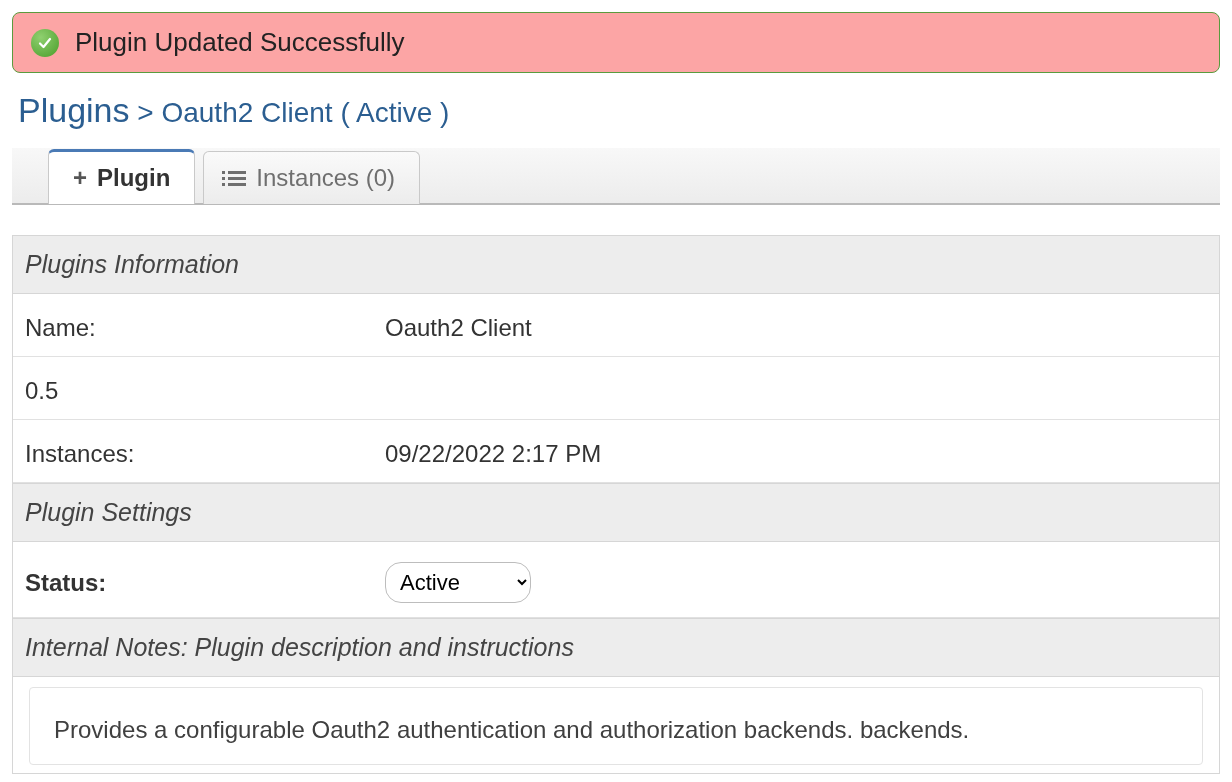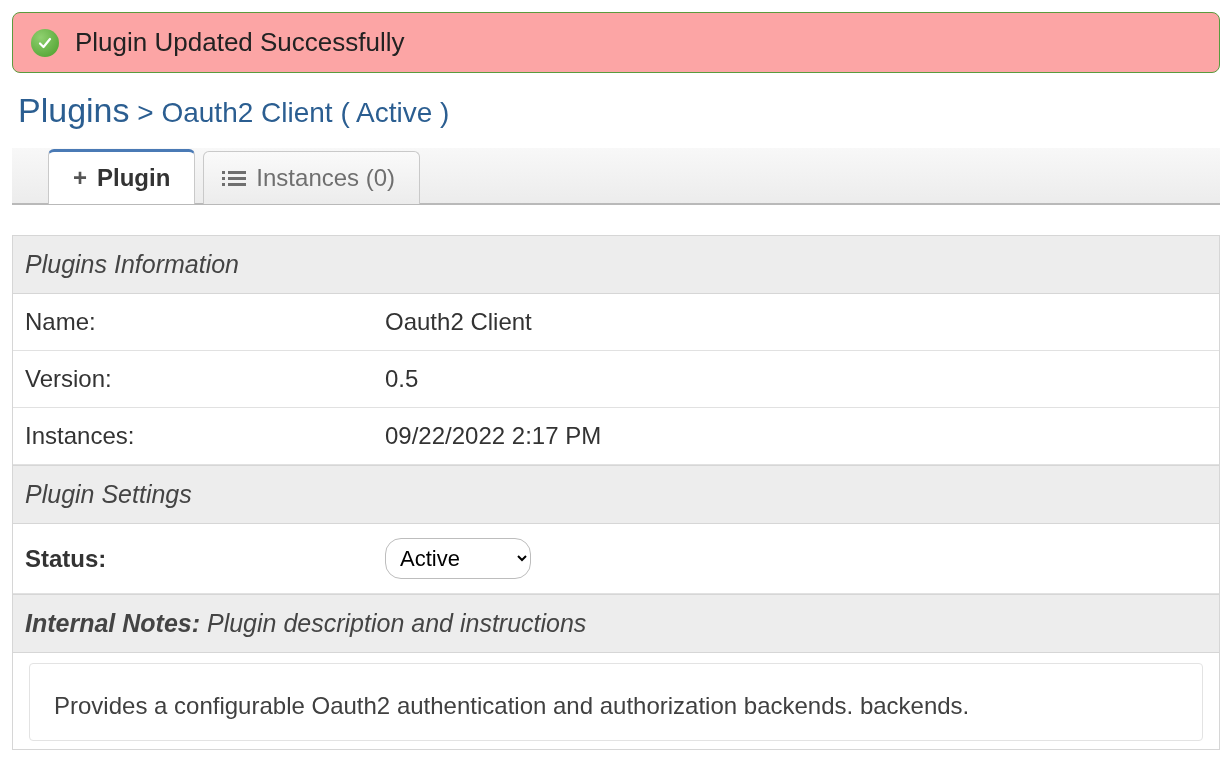--- a/index.html
+++ b/index.html
@@ -116,26 +116,27 @@
   .section-header {
     background: #ededed;
     border-top: 1px solid #d6d6d6;
     border-bottom: 1px solid #d6d6d6;
     padding: 14px 12px;
     font-style: italic;
     font-size: 25px;
     color: #444;
   }
   .section-header:first-child { border-top: none; }
-  .section-header .bold { font-weight: bold; }
+  .section-header .bold { font-weight: normal; }
   .row {
     display: flex;
     border-bottom: 1px solid #e1e1e1;
     padding: 14px 12px;
     align-items: center;
+    margin-top: 6px;
   }
   .row:last-child { border-bottom: none; }
   .row .label {
     width: 360px;
     font-size: 24px;
     color: #333;
   }
   .row .label.bold { font-weight: bold; }
   .row .value {
     font-size: 24px;
@@ -194,21 +195,20 @@
 
 <div class="panel">
 
   <div class="section-header">Plugins Information</div>
 
   <div class="row">
     <div class="label">Name:</div>
     <div class="value">Oauth2 Client</div>
   </div>
   <div class="row">
-    <div class="label">Version:</div>
     <div class="value">0.5</div>
   </div>
   <div class="row">
     <div class="label">Instances:</div>
     <div class="value">09/22/2022 2:17 PM</div>
   </div>
 
   <div class="section-header">Plugin Settings</div>
 
   <div class="row">

